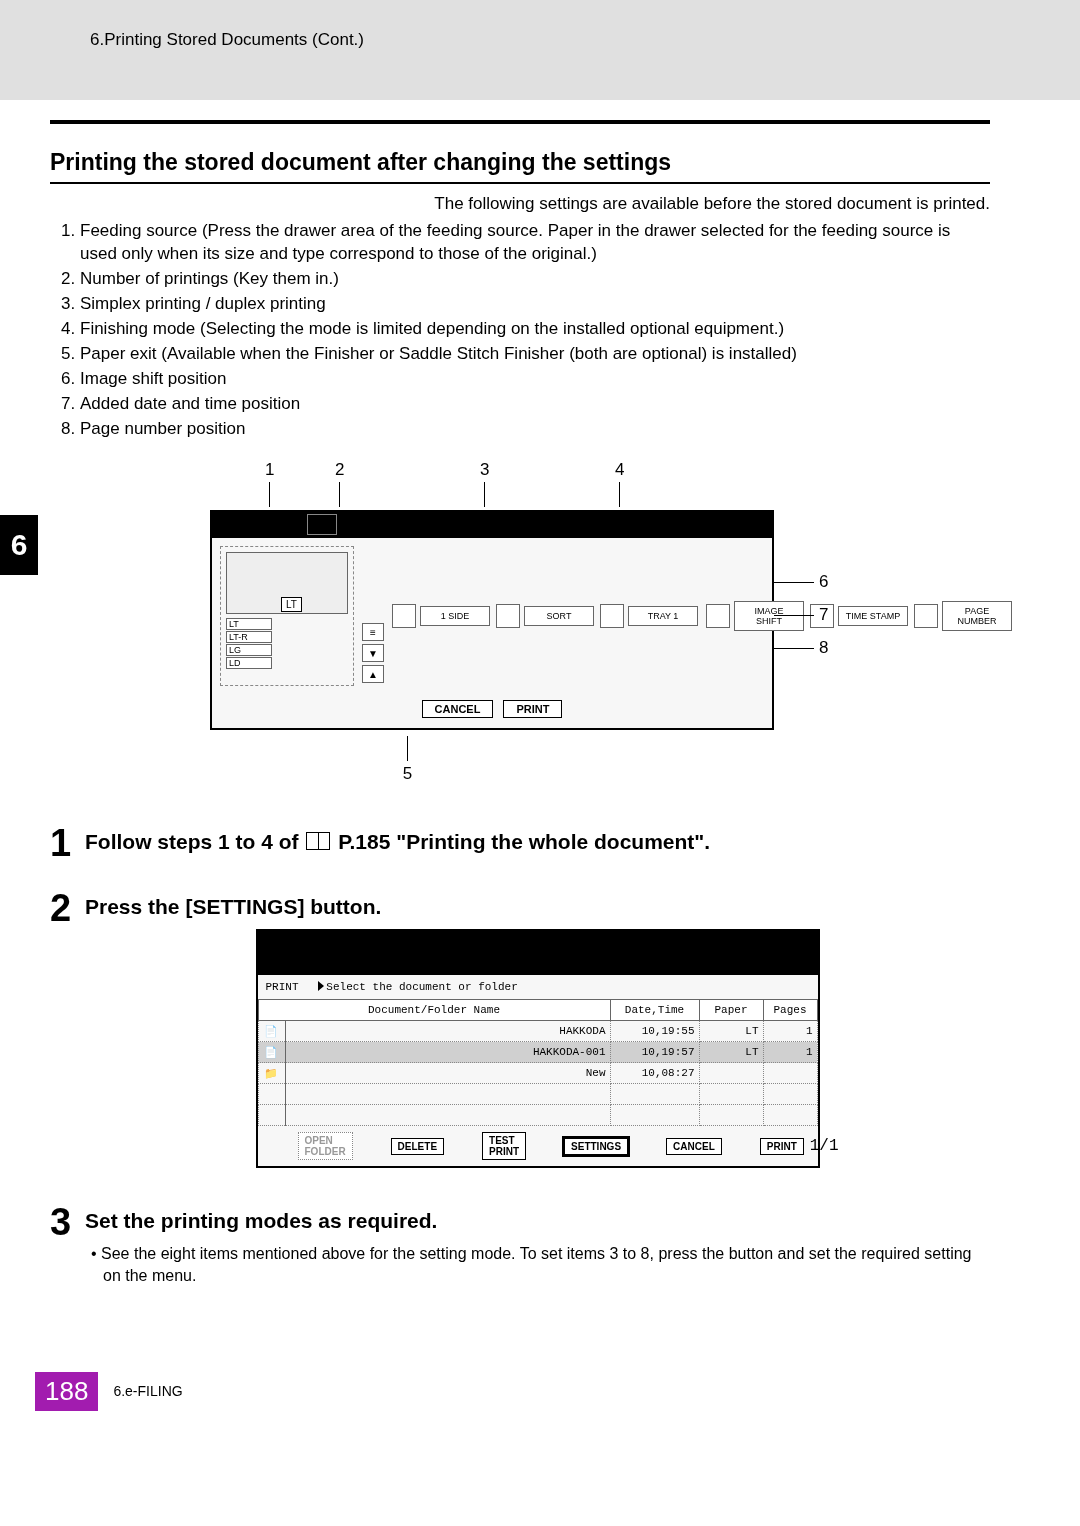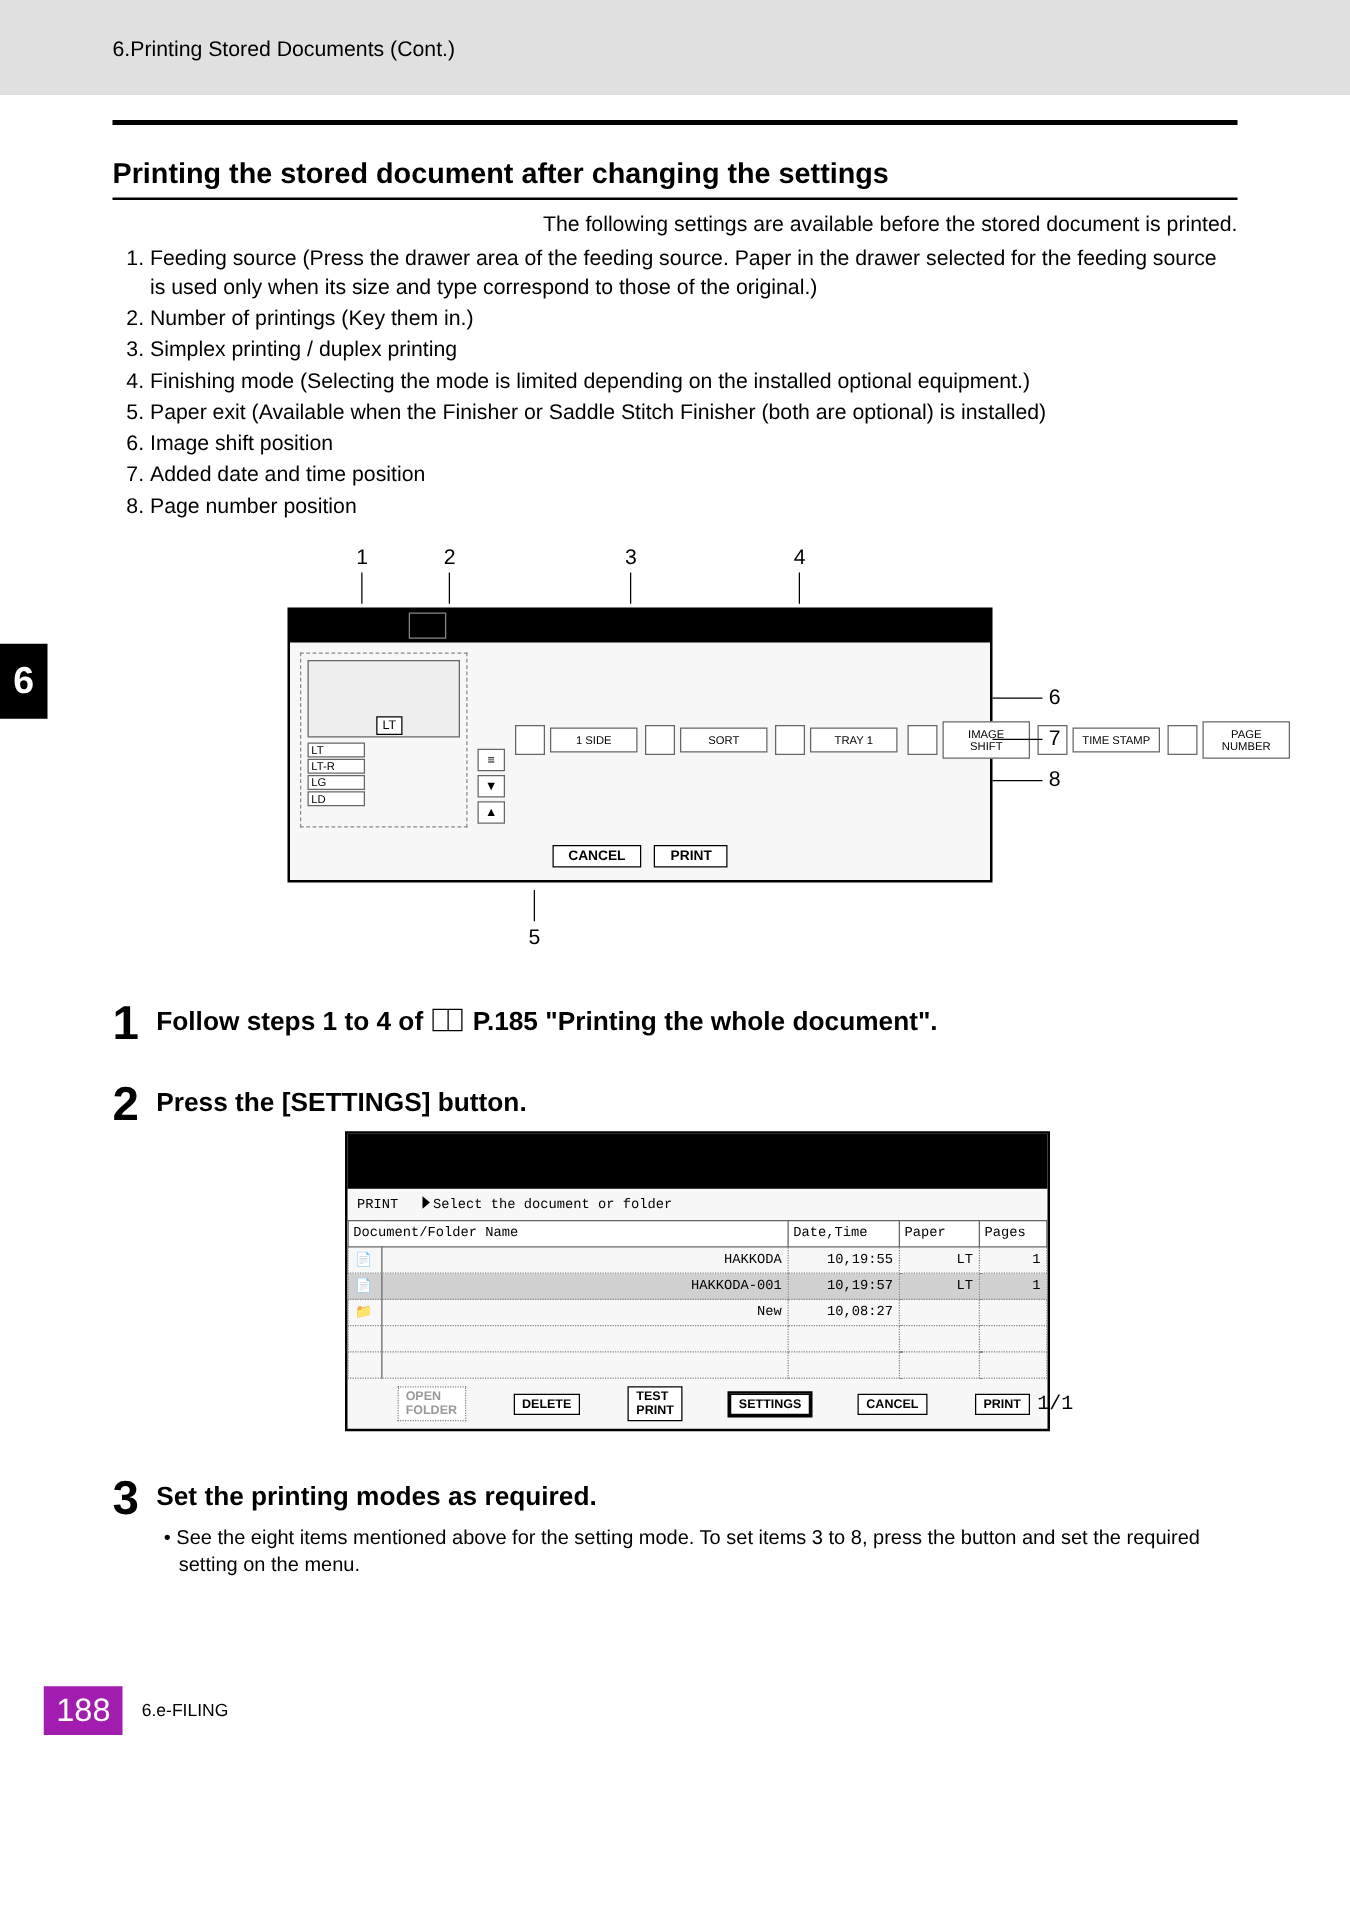--- a/index.html
+++ b/index.html
@@ -4,27 +4,27 @@
 <style>
   body {
     margin: 0;
     font-family: Arial, Helvetica, sans-serif;
     background: #fff;
     color: #000;
     width: 1080px;
   }
   .header {
     background: #e0e0e0;
-    height: 76px;
+    height: 100px;
     padding: 30px 0 0 90px;
     font-size: 17px;
     box-sizing: border-box;
   }
   .content {
-    padding: 20px 90px 0 90px;
+    padding: 20px 90px 0 50px;
   }
   .thick-rule {
     height: 4px;
     background: #000;
     margin-bottom: 25px;
   }
   .section-title {
     font-size: 23px;
     font-weight: bold;
     border-bottom: 2px solid #000;
@@ -293,21 +293,21 @@
     font-size: 11px;
   }
   .doc-table th, .doc-table td {
     border: 1px dotted #888;
     padding: 2px 4px;
     text-align: right;
     height: 16px;
   }
   .doc-table th {
     font-weight: normal;
-    text-align: left;
+    text-align: center;
     background: #fff;
     border: 1px solid #666;
   }
   .doc-table td.icon-cell {
     width: 18px;
     text-align: center;
     border-right: 1px solid #666;
   }
   .doc-table td.num { text-align: right; }
   .doc-table tr.hl td { background: #d0d0d0; }

